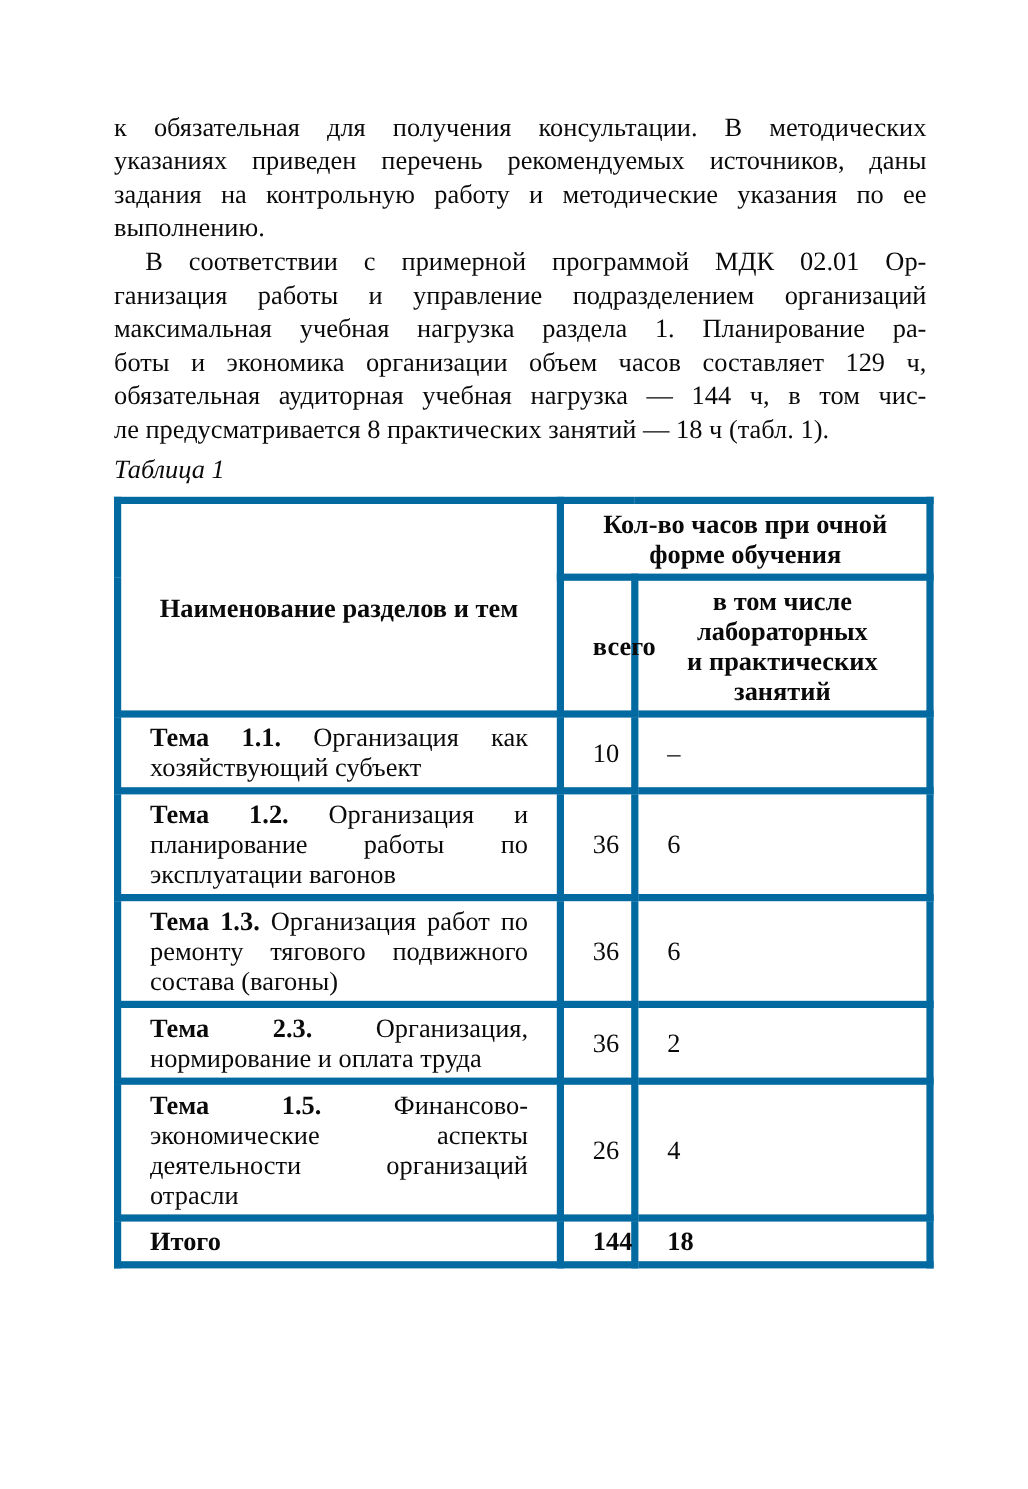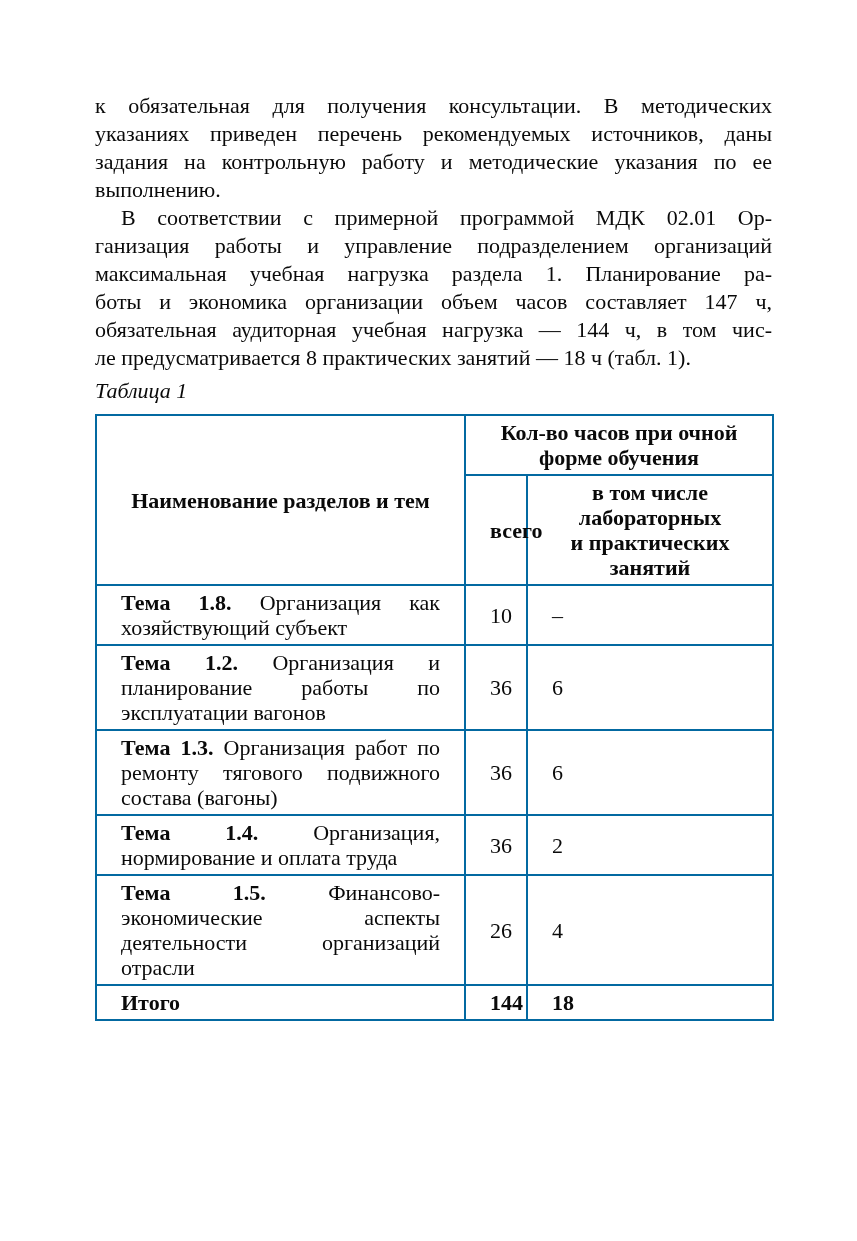--- a/index.html
+++ b/index.html
@@ -32,21 +32,21 @@
   .tline { text-align: center; font-weight: bold; }
 
   table.plan {
     margin-top: 10px;
     border-collapse: collapse;
     table-layout: fixed;
     width: 677px;
     font-size: 22px;
   }
   table.plan td {
-    border: 2px solid #0369a1;
+    border: 6px solid #0369a1;
     vertical-align: middle;
     padding: 4px 24px;
     line-height: 25px;
   }
   td.hc { font-weight: bold; text-align: center; padding: 3px 4px; }
   .cline { text-align: center; }
   td.name-cell { text-align: justify; }
   td.num { text-align: left; padding: 3px 2px; }
   tr.total-row td { font-weight: bold; }
   td.total-label { padding-top: 6px; padding-bottom: 6px; }
@@ -60,21 +60,21 @@
       <div class="jline">к обязательная для получения консультации. В методических</div>
       <div class="jline">указаниях приведен перечень рекомендуемых источников, даны</div>
       <div class="jline">задания на контрольную работу и методические указания по ее</div>
       <div class="jline">выполнению.</div>
     </div>
 
   <div class="para p2">
       <div class="jline">В соответствии с примерной программой МДК 02.01 Ор-</div>
       <div class="jline">ганизация работы и управление подразделением организаций</div>
       <div class="jline">максимальная учебная нагрузка раздела 1. Планирование ра-</div>
-      <div class="jline">боты и экономика организации объем часов составляет 147 ч,</div>
+      <div class="jline">боты и экономика организации объем часов составляет 129 ч,</div>
       <div class="jline">обязательная аудиторная учебная нагрузка — 144 ч, в том чис-</div>
       <div class="jline">ле предусматривается 8 практических занятий — 18 ч (табл. 1).</div>
     </div>
 
   <div class="caption">Таблица 1</div>
 
 
   <table class="plan">
     <colgroup>
       <col style="width:369px">
@@ -91,36 +91,36 @@
       </tr>
       <tr>
         <td class="hc">всего</td>
         <td class="hc">
             <div class="cline">в том числе лабораторных</div>
             <div class="cline">и практических занятий</div>
           </td>
       </tr>
 
       <tr>
-        <td class="name-cell"><b>Тема 1.8.</b> <span>Организация как хозяйству­ющий субъект</span></td>
+        <td class="name-cell"><b>Тема 1.1.</b> <span>Организация как хозяйству­ющий субъект</span></td>
         <td class="num">10</td>
         <td class="num">–</td>
       </tr>
       <tr>
         <td class="name-cell"><b>Тема 1.2.</b> <span>Организация и планирова­ние работы по эксплуатации вагонов</span></td>
         <td class="num">36</td>
         <td class="num">6</td>
       </tr>
       <tr>
         <td class="name-cell"><b>Тема 1.3.</b> <span>Организация работ по ре­монту тягового подвижного состава (вагоны)</span></td>
         <td class="num">36</td>
         <td class="num">6</td>
       </tr>
       <tr>
-        <td class="name-cell"><b>Тема 1.4.</b> <span>Организация, нормирование и оплата труда</span></td>
+        <td class="name-cell"><b>Тема 2.3.</b> <span>Организация, нормирование и оплата труда</span></td>
         <td class="num">36</td>
         <td class="num">2</td>
       </tr>
       <tr>
         <td class="name-cell"><b>Тема 1.5.</b> <span>Финансово-экономические аспекты деятельности организаций отрасли</span></td>
         <td class="num">26</td>
         <td class="num">4</td>
       </tr>
 
       <tr class="total-row">

